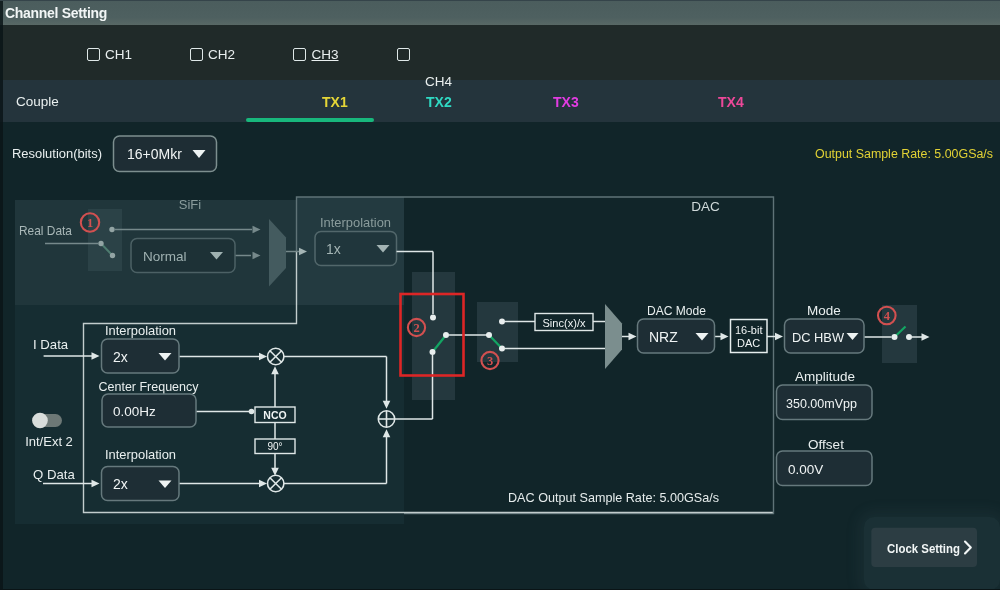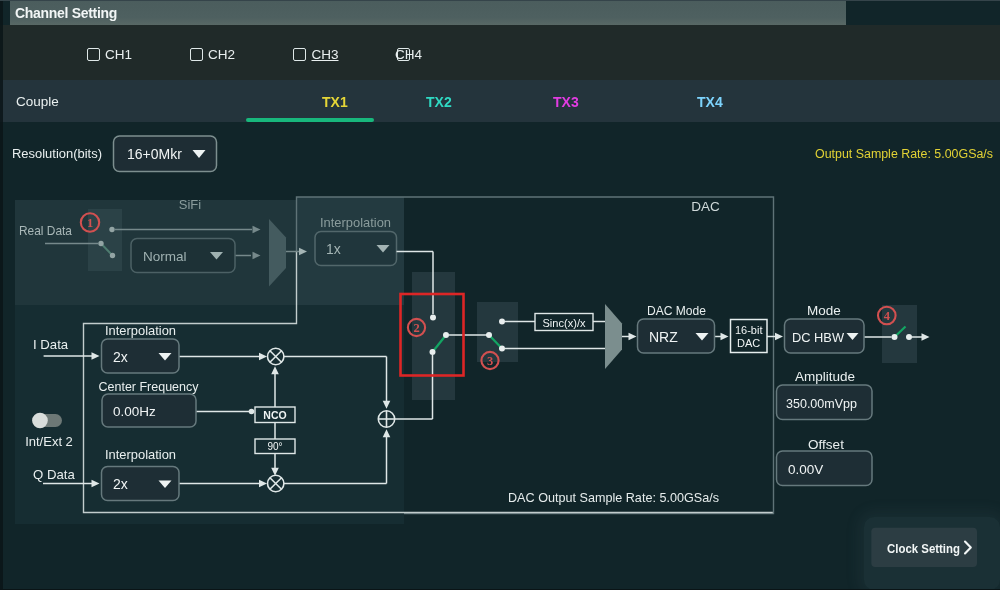--- a/index.html
+++ b/index.html
@@ -1,19 +1,19 @@
 <!DOCTYPE html>
 <html><head>
 <meta charset="utf-8">
 <style>
   html,body{margin:0;padding:0;}
   body{width:1000px;height:590px;overflow:hidden;background:#112529;
        font-family:"Liberation Sans", sans-serif;position:relative;}
   .abs{position:absolute;}
-  .titlebar{left:10px;top:0;width:836px;height:25px;
+  .titlebar{left:0;top:0;width:1000px;height:25px;
     background:linear-gradient(to bottom,#4b5d5d 0%,#4e6060 70%,#586865 100%);}
   .titlebar span{position:absolute;left:5px;top:5px;font-size:14px;font-weight:bold;letter-spacing:-0.3px;color:#f2f6f6;}
   .couplerow{left:0;top:25px;width:1000px;height:55px;background:#202a29;}
   .tabrow{left:0;top:80px;width:1000px;height:42px;background:#24343c;}
   .leftedge{left:0;top:0;width:2.5px;height:590px;background:#0a1517;opacity:.85;}
   .cpl{position:absolute;color:#e9efef;font-size:13.5px;top:47px;}
   .cbx{position:absolute;top:48px;width:11px;height:11px;border:1.8px solid #dfe8e8;border-radius:2px;}
   .tab{position:absolute;top:94px;font-size:14px;font-weight:bold;}
   .underline{position:absolute;left:246px;top:117.5px;width:128px;height:4px;background:#18b77c;border-radius:2px;}
   .glow{left:864px;top:517px;width:136px;height:73px;border-radius:10px;
@@ -31,25 +31,25 @@
 <div class="abs" style="left:0;top:588.5px;width:1000px;height:1.5px;background:#0a1416;"></div>
 <div class="abs" style="left:0;top:0;width:1000px;height:1px;background:#35444a;"></div>
   <span class="cpl" style="left:16px;margin-top:47px;">Couple</span>
   <div class="cbx" style="left:86.5px;"></div>
 <span class="cpl" style="left:105px;">CH1</span>
   <div class="cbx" style="left:189.5px;"></div>
 <span class="cpl" style="left:208px;">CH2</span>
   <div class="cbx" style="left:293px;"></div>
 <span class="cpl" style="left:311.5px;text-decoration:underline;">CH3</span>
   <div class="cbx" style="left:396.5px;"></div>
-<span class="cpl" style="left:395px;">CH4</span>
+<span class="cpl" style="left:425px;margin-top:27px;">CH4</span>
   <span class="tab" style="left:297px;color:#e5d637;margin-left:25px;">TX1</span>
   <span class="tab" style="left:426px;color:#2fd9c3;">TX2</span>
   <span class="tab" style="left:553px;color:#e23ce2;text-align:right;">TX3</span>
-  <span class="tab" style="left:697px;color:#7dd3fc;">TX4</span>
+  <span class="tab" style="left:718px;color:#ec4899;">TX4</span>
   <div class="underline"></div>
   <svg class="abs" style="left:0;top:0;" width="1000" height="590" viewBox="0 0 1000 590" font-family="Liberation Sans, sans-serif">
 
   <text x="12" y="158" font-size="13.2" fill="#e9efef" textLength="90" lengthAdjust="spacingAndGlyphs">Resolution(bits)</text>
   <rect x="113.5" y="136" width="103" height="35.5" rx="6" fill="#1e2d34" stroke="#7d8f8f" stroke-width="1.5"></rect>
   <text x="127" y="158.5" font-size="14" fill="#f0f4f4">16+0Mkr</text>
   <polygon points="192.5,150 205.5,150 199,158" fill="#eef3f3"></polygon>
   <text x="815" y="158" font-size="12.5" fill="#e2d235" textLength="178" lengthAdjust="spacingAndGlyphs">Output Sample Rate: 5.00GSa/s</text>
 
   <rect x="15" y="305" width="389" height="219" fill="#162d32"></rect>

